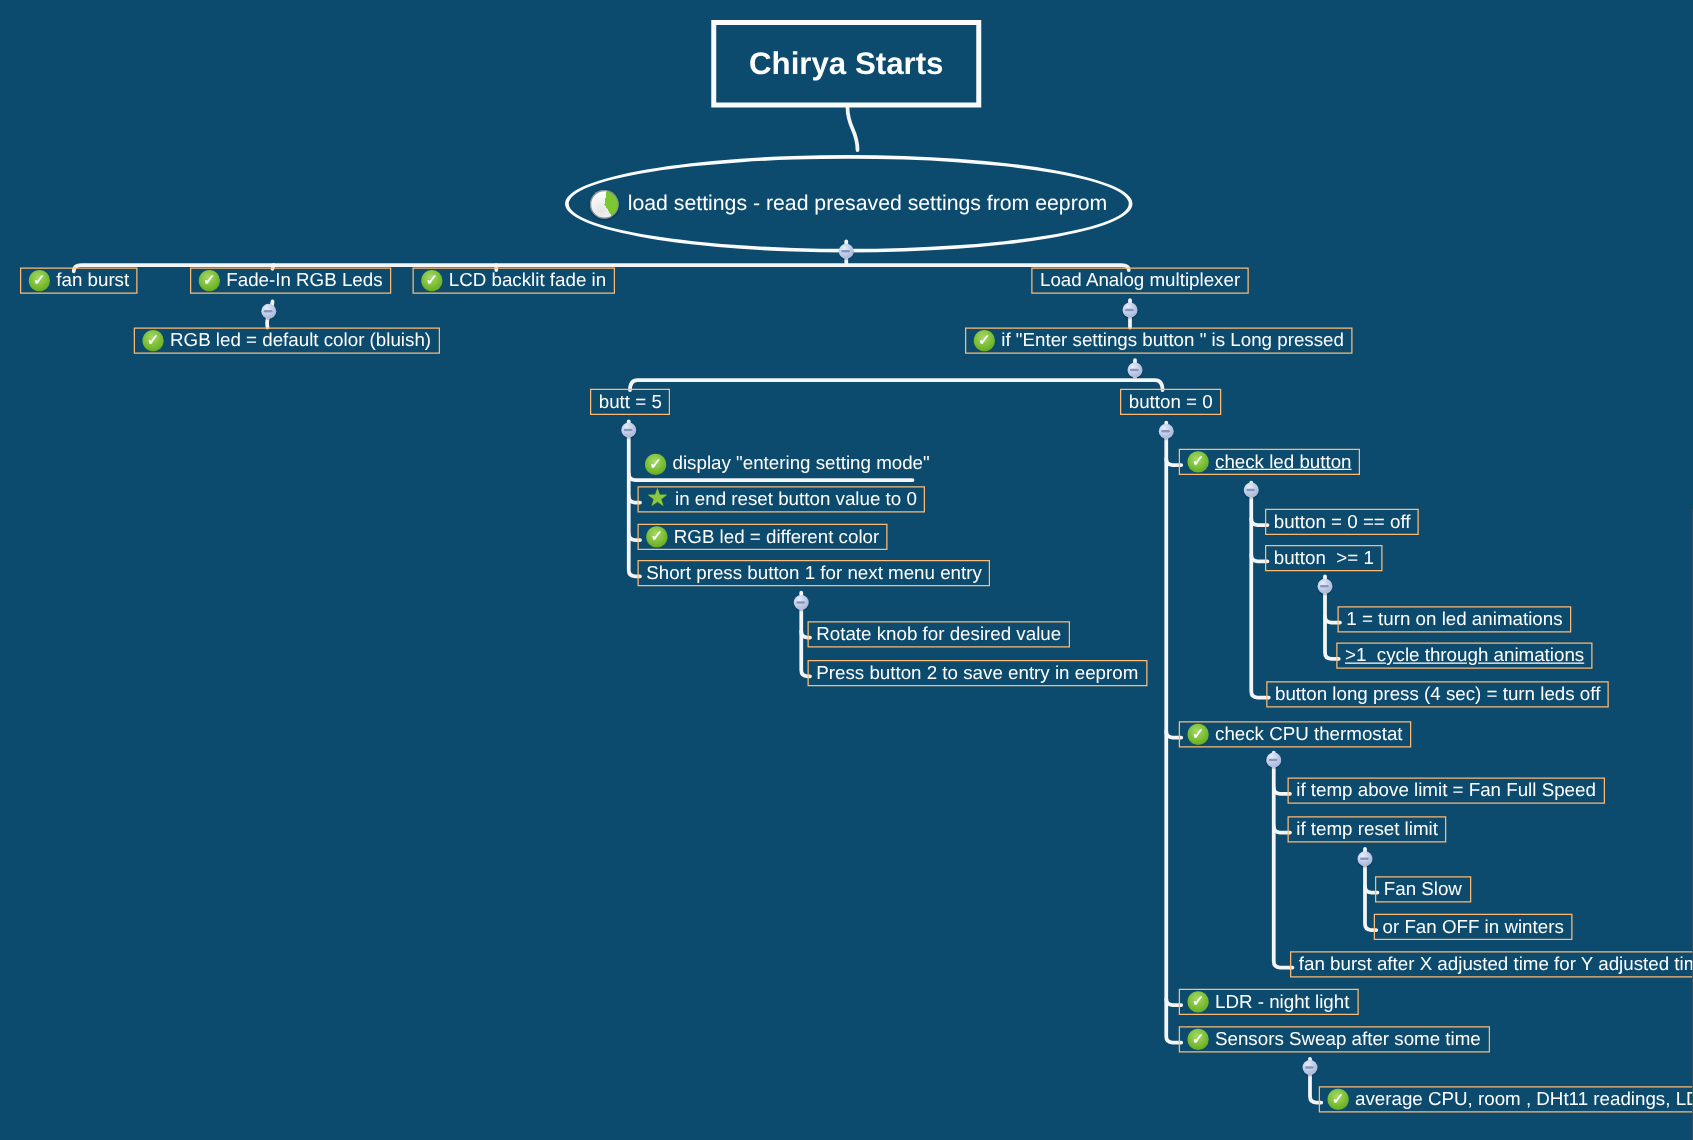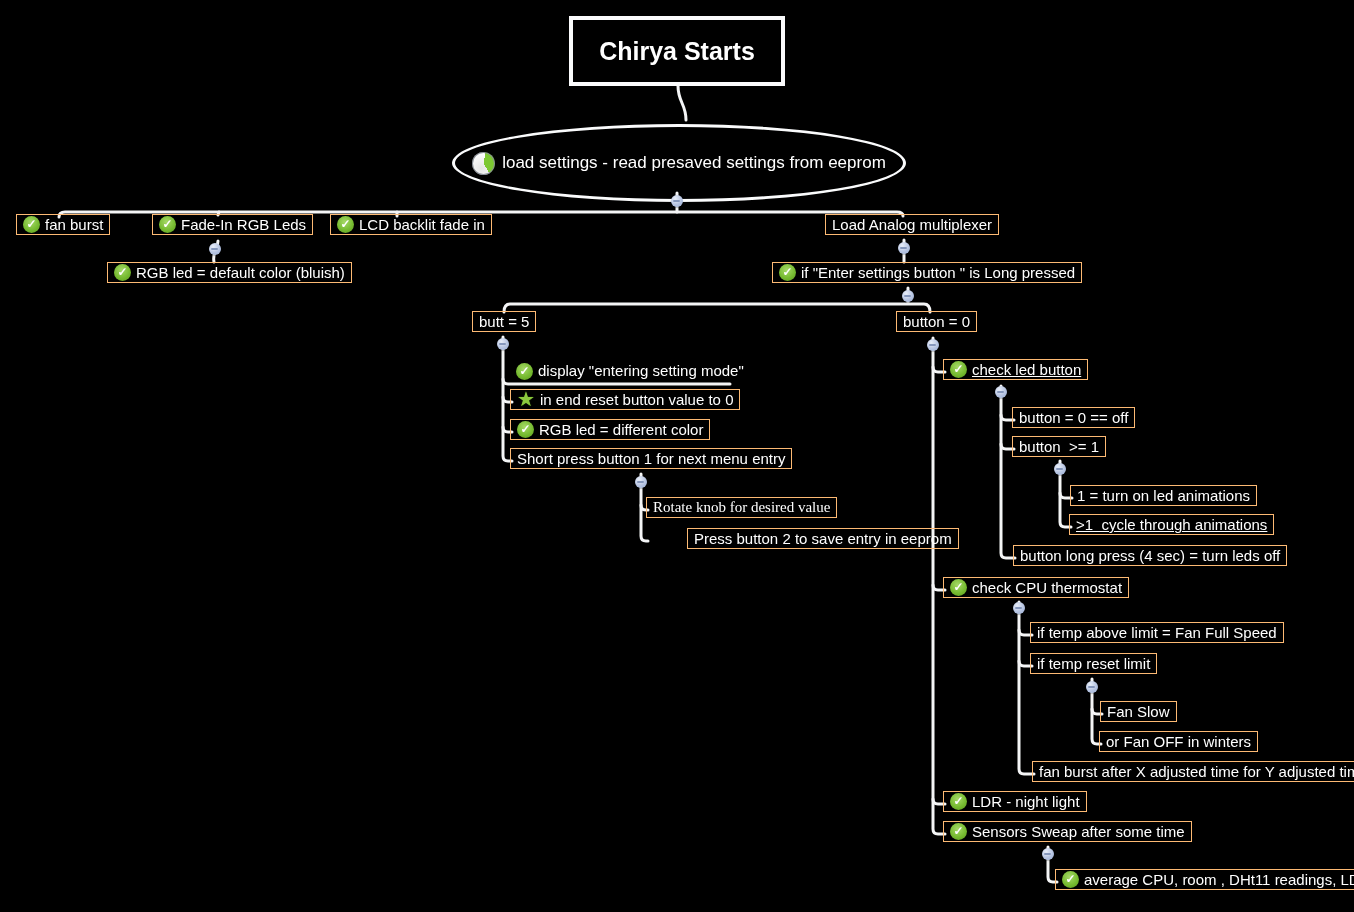--- a/index.html
+++ b/index.html
@@ -1,18 +1,18 @@
 <!DOCTYPE html>
 <html><head>
 <meta charset="utf-8">
 <style>
   html,body{margin:0;padding:0;background:#4d5b68;}
   .stage{
     position:relative;width:1354px;height:912px;overflow:hidden;
-    background:#000000;
+    background:#0c4a6e;
     font-family:"Liberation Sans", sans-serif;
     color:#ffffff;
   }
   svg.edges{position:absolute;left:0;top:0;pointer-events:none;}
 
   .node{
     position:absolute;
     border:1px solid #fdba74;
     padding:0 6px;
     height:19px;line-height:19px;
@@ -178,24 +178,24 @@
     <span class="icon-star">★</span>
     <span class="lbl">in end reset button value to 0</span>
   </div>
   <div class="node" style="left:510px;top:419px;">
     <span class="icon-check"></span>
     <span class="lbl">RGB led = different color</span>
   </div>
   <div class="node" style="left:510px;top:448px;">
     <span class="lbl">Short press button 1 for next menu entry</span>
   </div>
-  <div class="node" style="left:646px;top:497px;font-family:Liberation Serif, serif;">
+  <div class="node" style="left:646px;top:497px;">
     <span class="lbl">Rotate knob for desired value</span>
   </div>
-  <div class="node" style="left:646px;top:528px;margin-left:41px;">
+  <div class="node" style="left:646px;top:528px;">
     <span class="lbl">Press button 2 to save entry in eeprom</span>
   </div>
 
   <div class="node" style="left:943px;top:359px;text-decoration:underline;">
     <span class="icon-check"></span>
     <span class="lbl">check led button</span>
   </div>
   <div class="node" style="left:1012px;top:407px;">
     <span class="lbl">button = 0 == off</span>
   </div>

